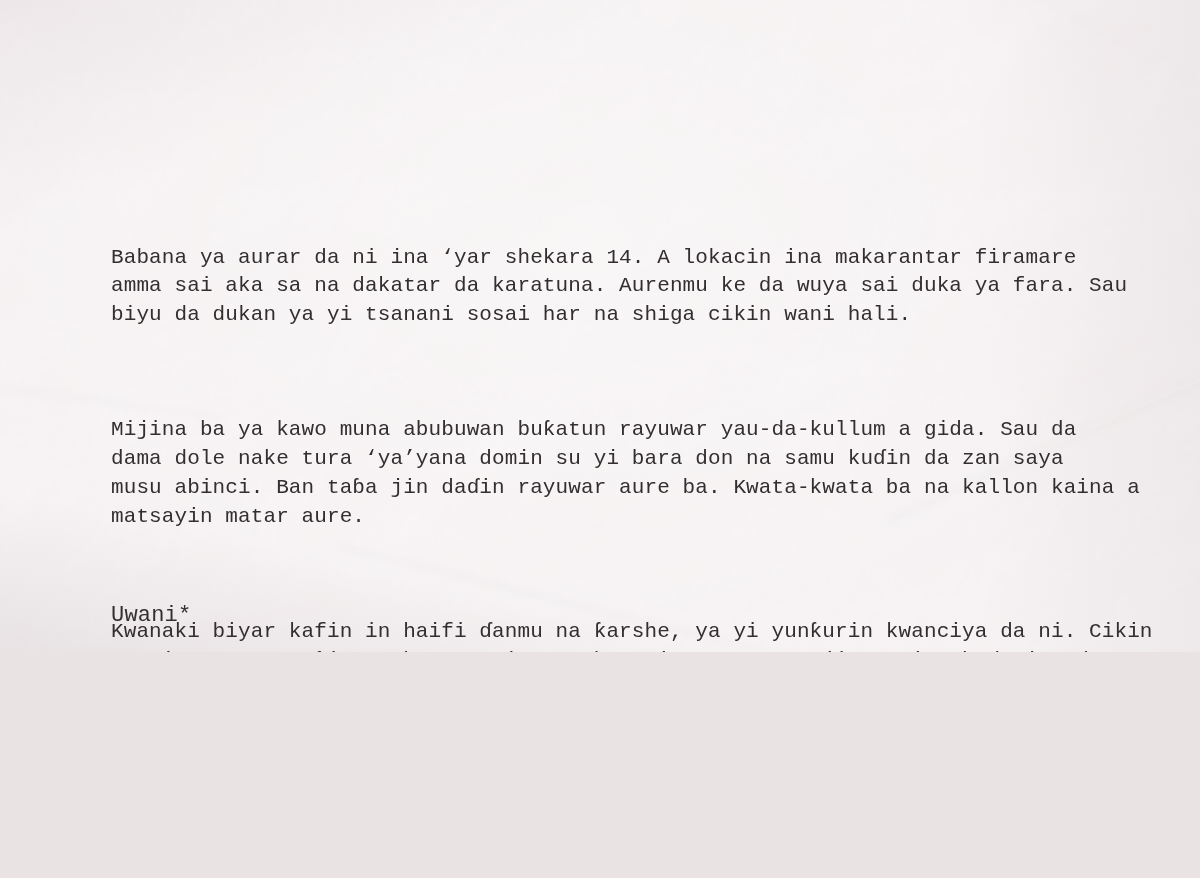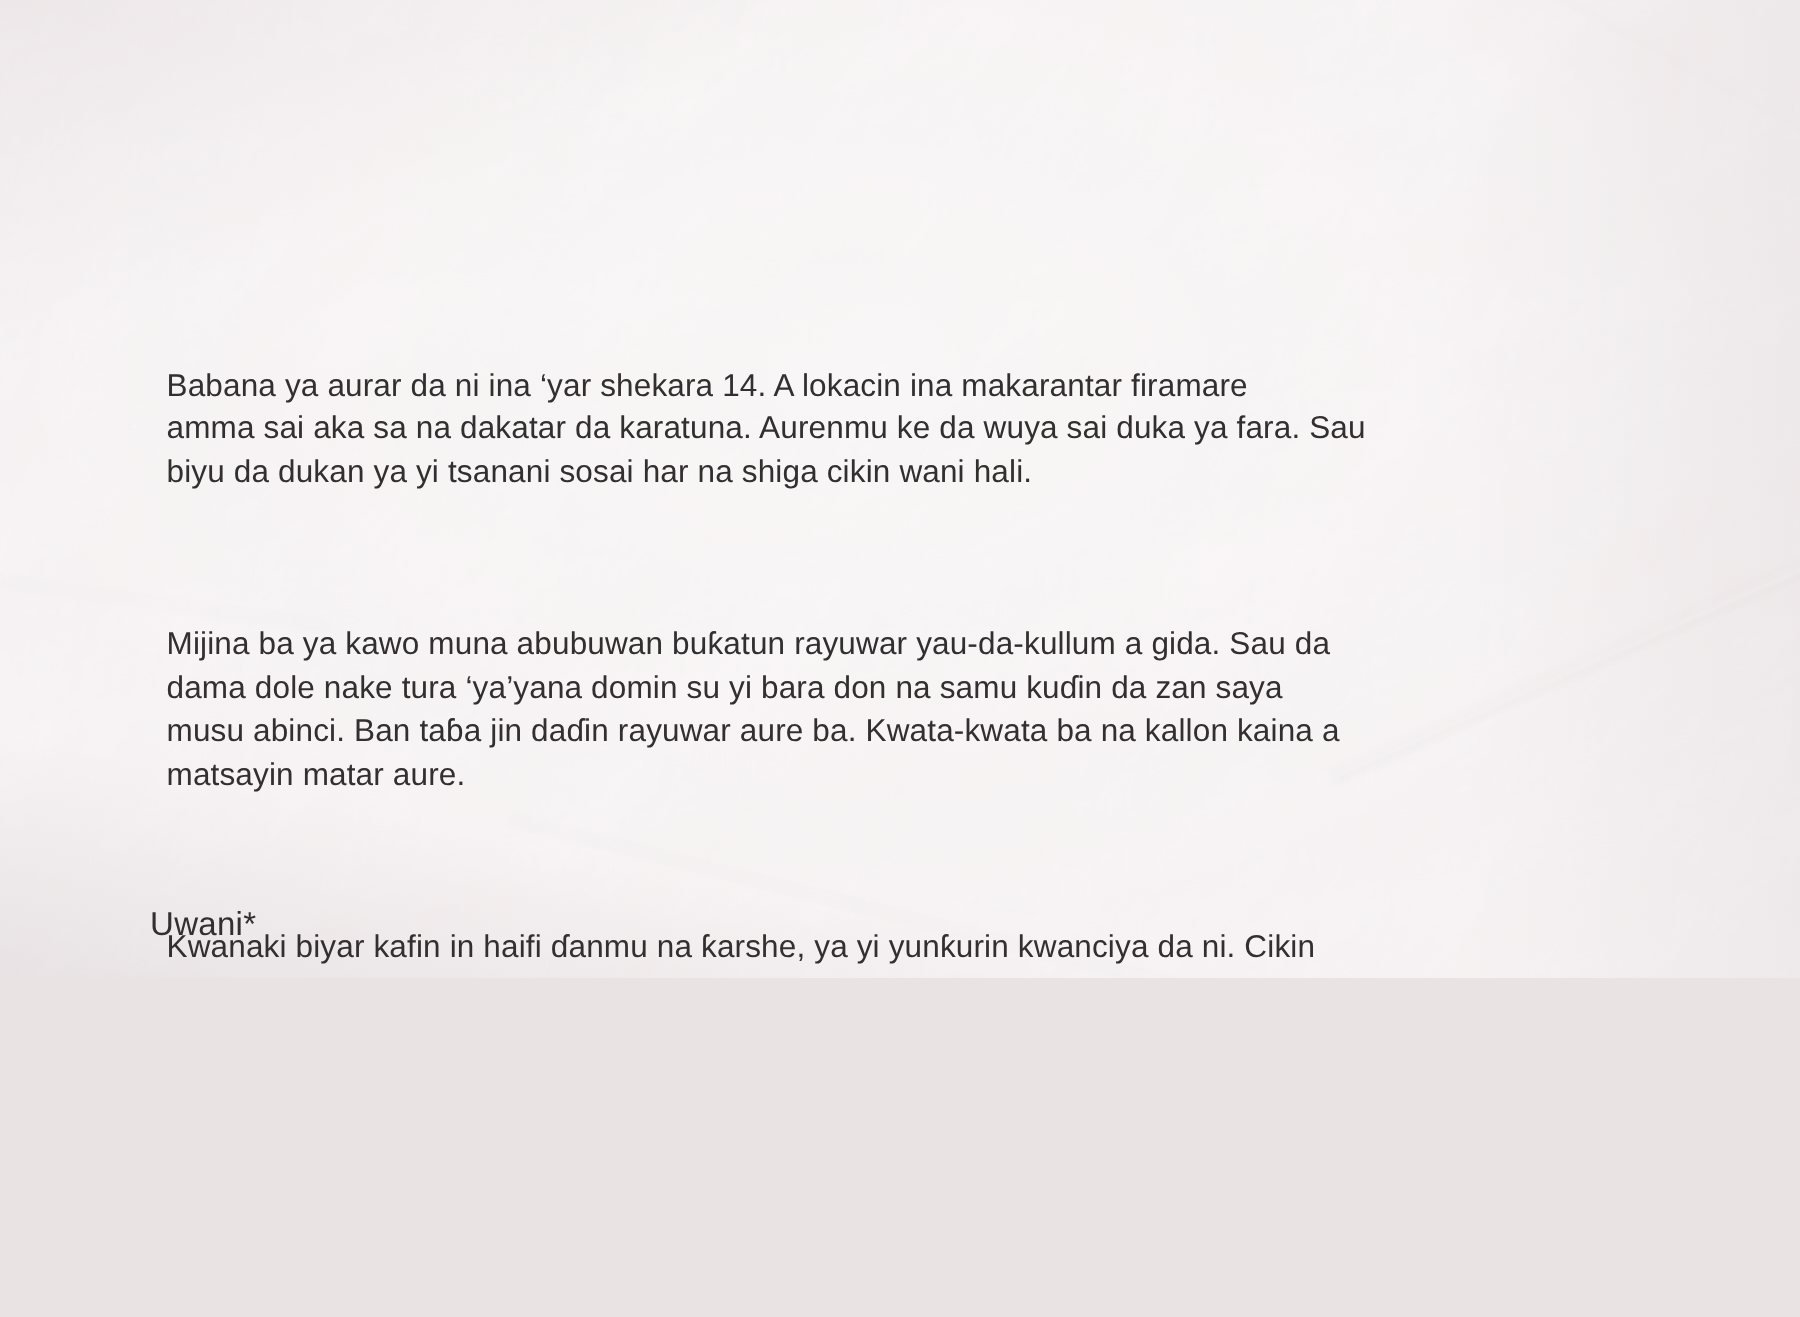--- a/index.html
+++ b/index.html
@@ -8,21 +8,21 @@
     width: 1200px;
     height: 878px;
     overflow: hidden;
     background: #e9e3e4;
   }
   .canvas {
     position: relative;
     width: 1200px;
     height: 652px;
     overflow: hidden;
-    font-family: Liberation Sans, sans-serif;
+    font-family: Liberation Mono, monospace;
   }
   .paper-svg {
     position: absolute;
     left: 0;
     top: 0;
     width: 1200px;
     height: 878px;
     display: block;
   }
   
@@ -60,21 +60,21 @@
     font-size: 21px;
     line-height: 28.8px;
     white-space: pre;
     letter-spacing: 0.1px;
   }
   .content p {
     margin: 0 0 28.8px 0;
   }
   .signature {
     position: absolute;
-    left: 100px;
+    left: 111px;
     top: 603px;
     color: #332e30;
     font-size: 22px;
     line-height: 26px;
     letter-spacing: 0.2px;
   }
   .footnote {
     position: absolute;
     left: 111px;
     top: 652px;

